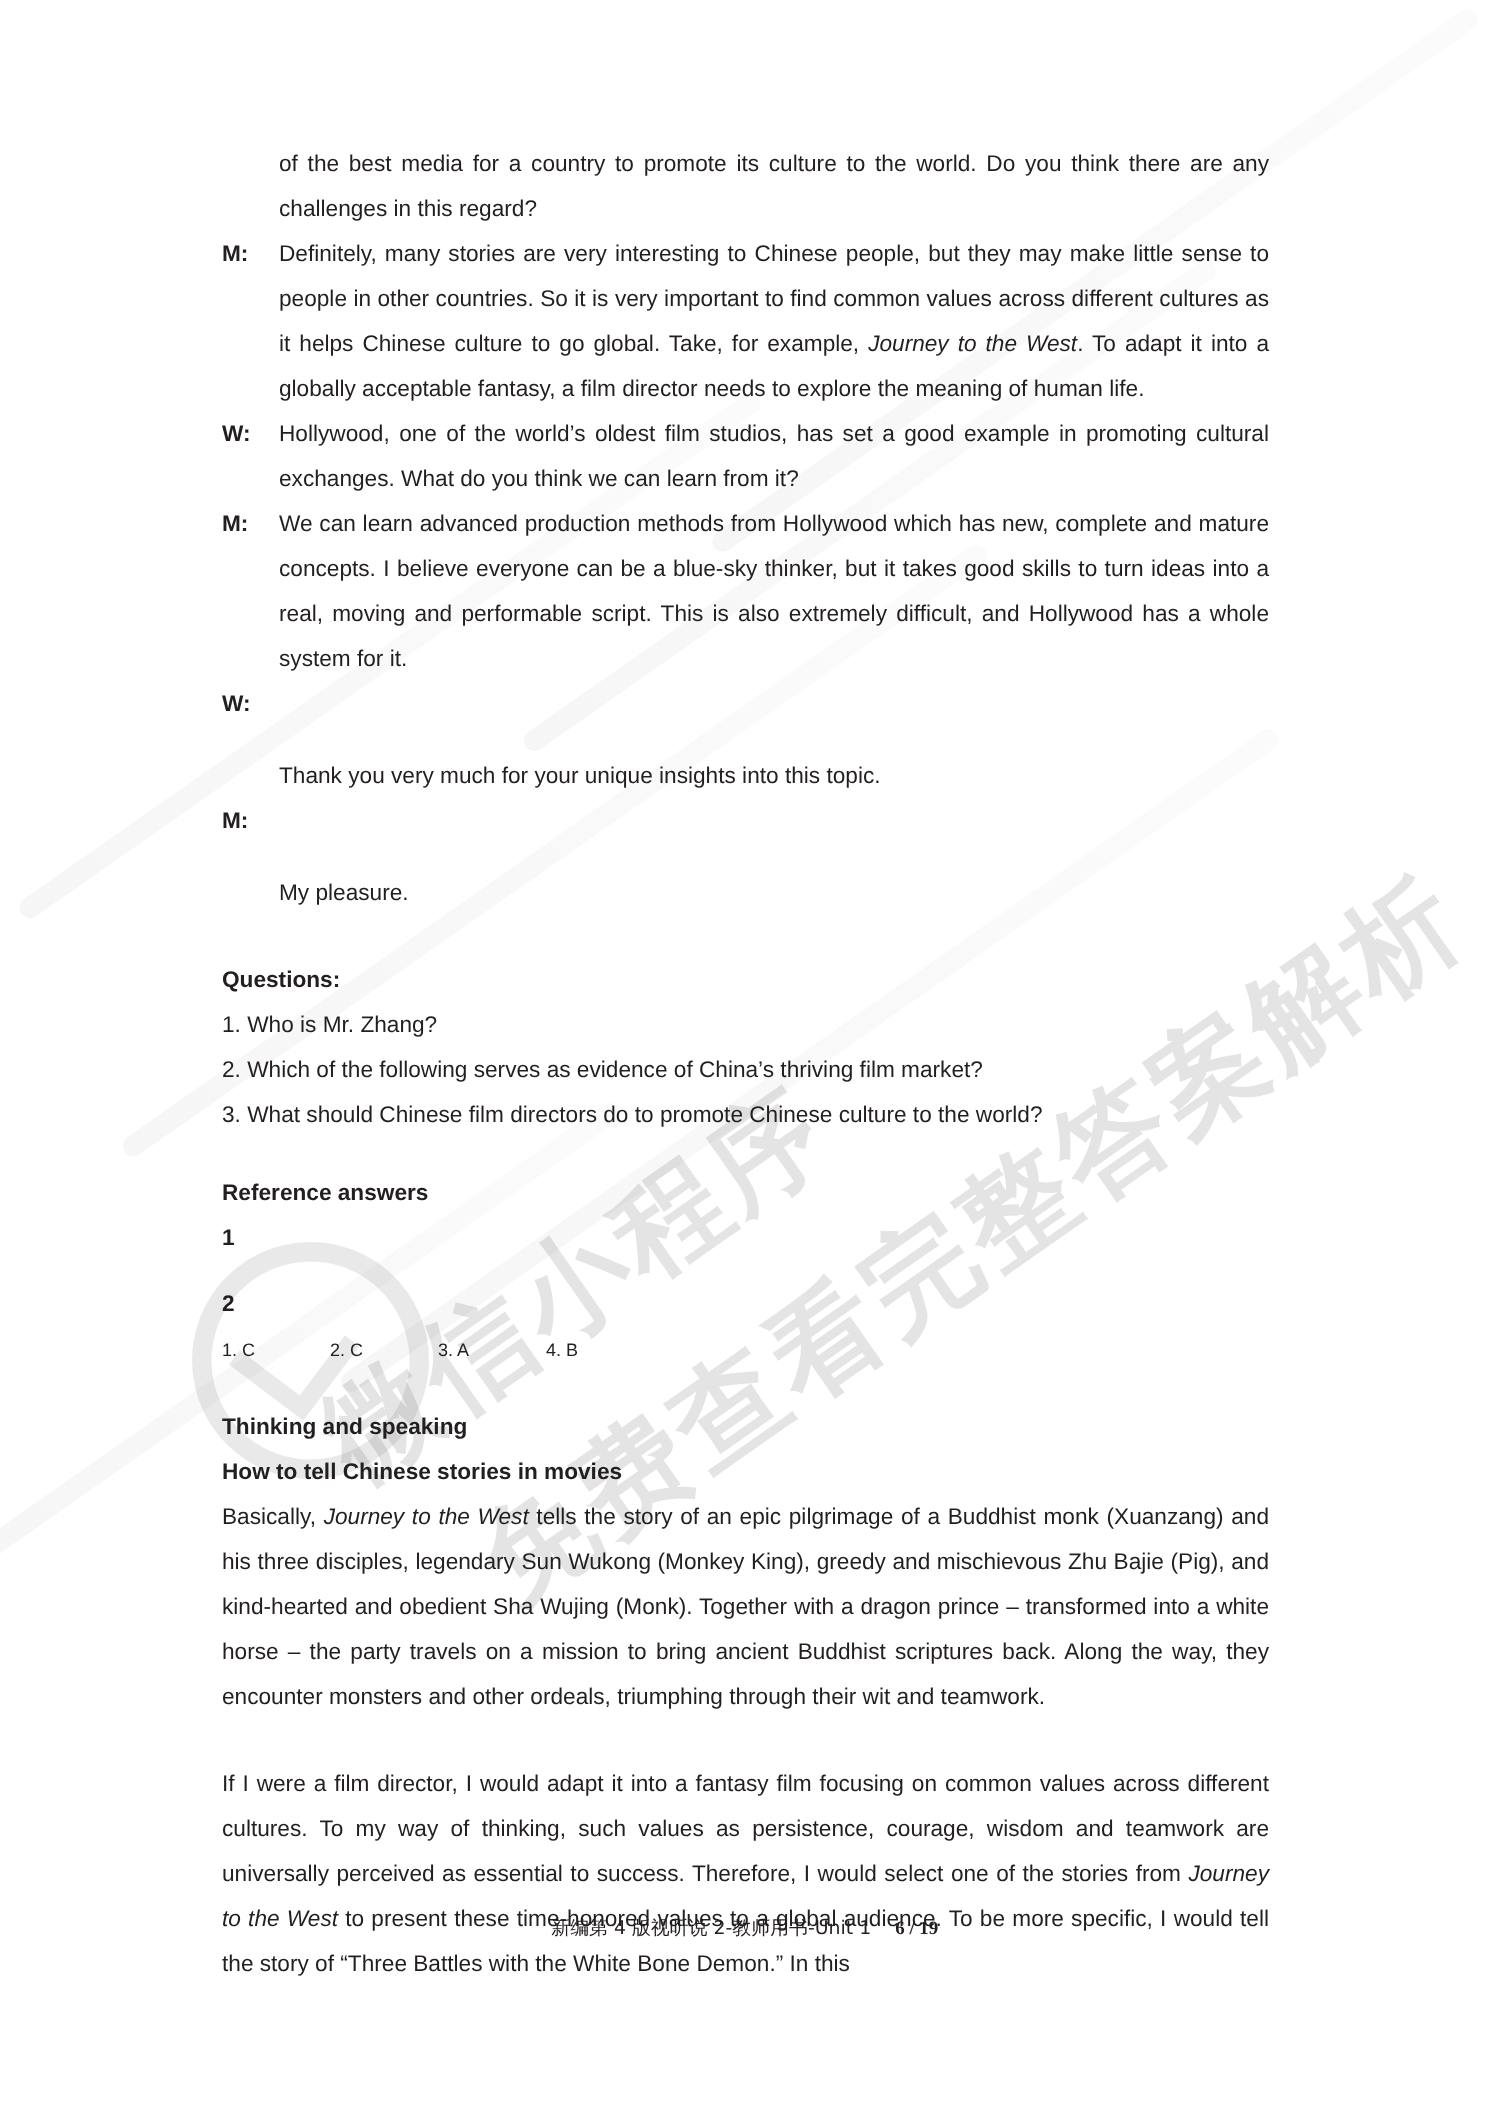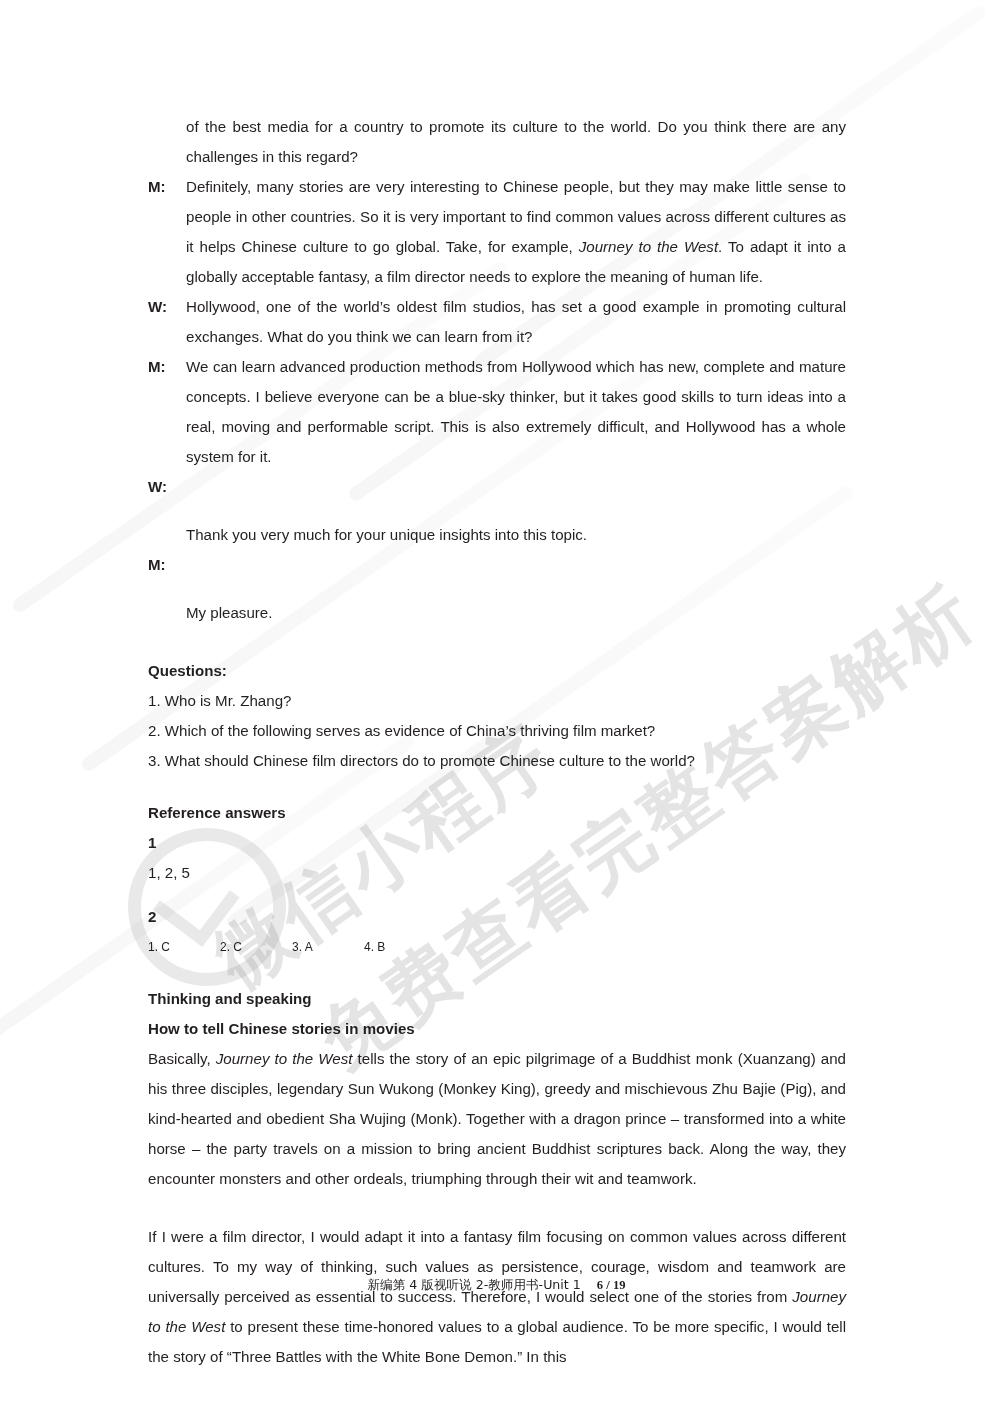--- a/index.html
+++ b/index.html
@@ -58,21 +58,21 @@
     height: 50px;
     border-left: 12px solid rgba(120,120,120,0.16);
     border-bottom: 12px solid rgba(120,120,120,0.16);
     transform: rotate(-18deg);
   }
 
   
   .content {
     position: absolute;
     left: 148px;
-    top: 112px;
+    top: 95px;
     width: 698px;
     z-index: 2;
   }
 
   .para {
     font-size: 15.1px;
     line-height: 30px;
     text-align: justify;
     text-justify: inter-word;
     margin: 0;
@@ -200,21 +200,20 @@
 
     <div class="hd">Questions:</div>
     <div class="qline">1. Who is Mr. Zhang?</div>
     <div class="qline">2. Which of the following serves as evidence of China’s thriving film market?</div>
     <div class="qline">3. What should Chinese film directors do to promote Chinese culture to the world?</div>
 
     <div class="gap-md"></div>
 
     <div class="hd">Reference answers</div>
     <div class="hd">1</div>
-    <div class="plain">1, 2, 5</div>
 
     <div class="gap-sm"></div>
 
     <div class="hd">2</div>
     <div class="answers2">
       <span>1. C</span>
       <span>2. C</span>
       <span>3. A</span>
       <span>4. B</span>
     </div>

